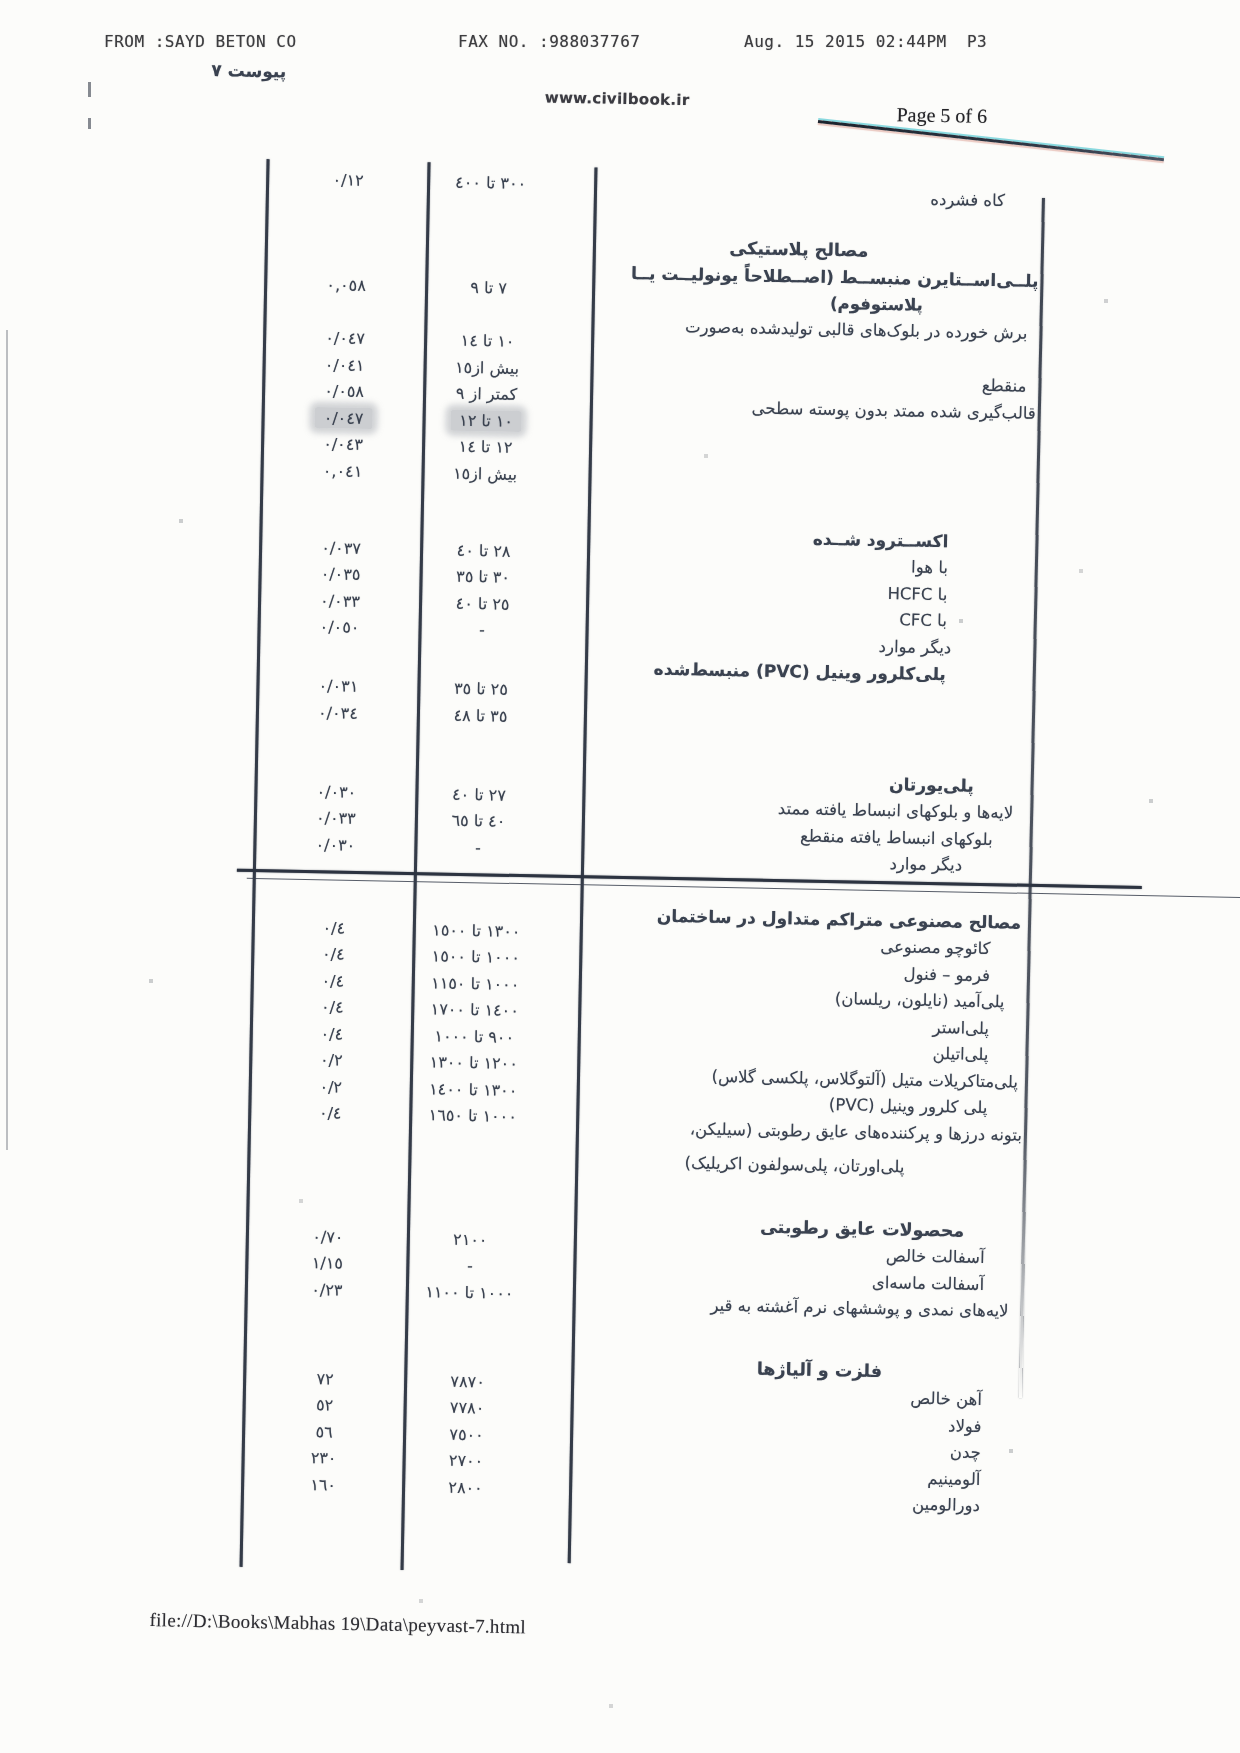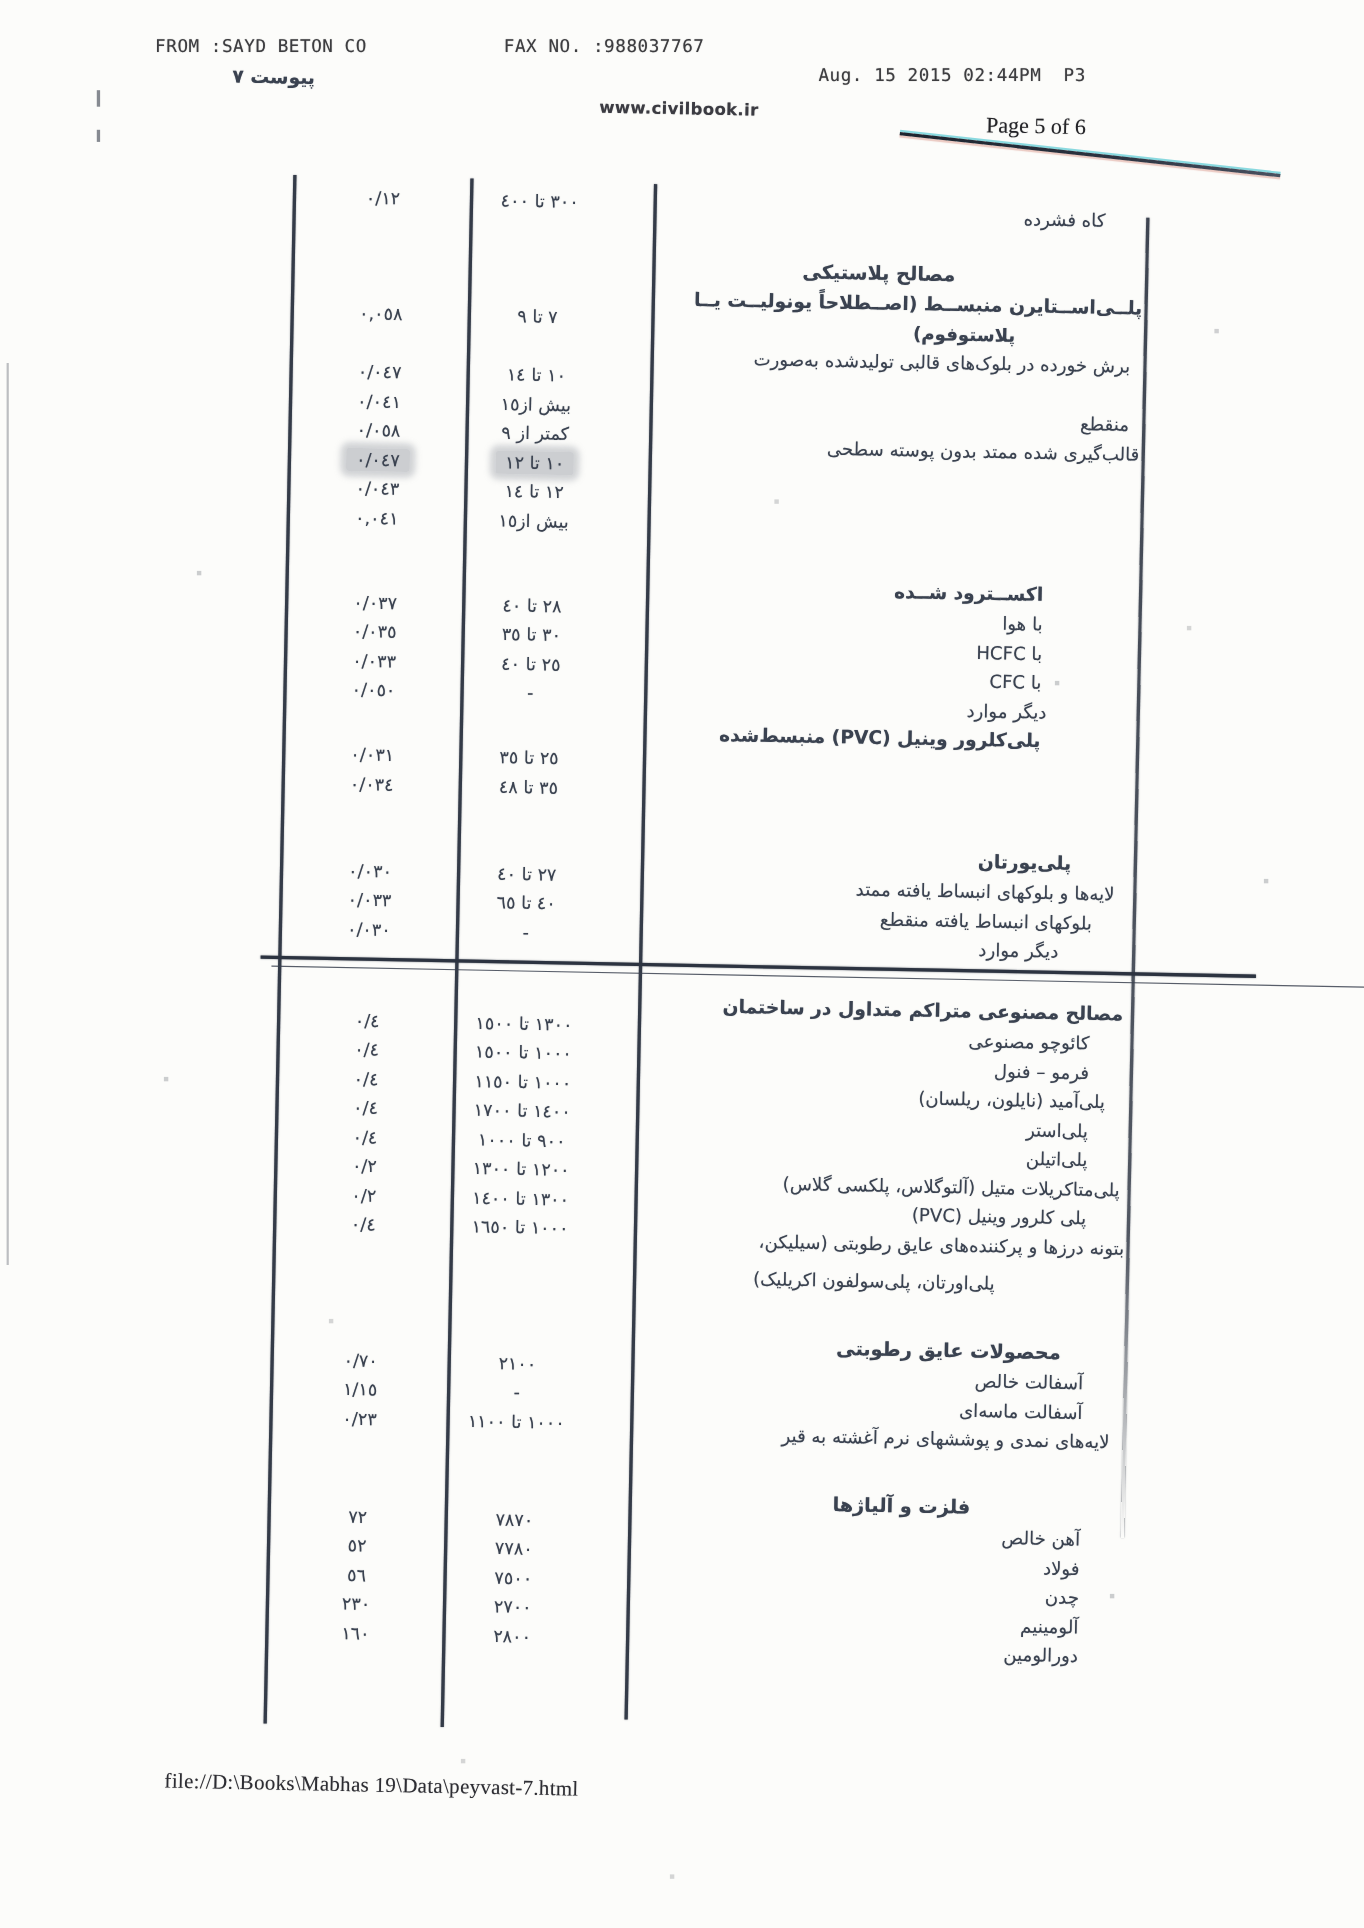--- a/index.html
+++ b/index.html
@@ -9,23 +9,23 @@
     background:#fcfcfa;
     font-family:"DejaVu Sans",sans-serif;
   }
   .ink{color:#3a4250;text-shadow:0 0 1px rgba(58,66,80,.45);}
   
   .fax{
     position:absolute;top:32px;font:16px "DejaVu Sans Mono",monospace;
     color:#3d3d40;letter-spacing:.5px;white-space:pre;
     text-shadow:0 0 1px rgba(0,0,0,.4);
   }
-  #fax-from{left:104px;margin-left:37px;}
+  #fax-from{left:104px;}
   #fax-no{left:458px;}
-  #fax-dt{left:744px;margin-top:27px;}
+  #fax-dt{left:744px;}
   
   #artifact{
     position:absolute;left:818px;top:120px;width:348px;height:3px;
     background:linear-gradient(to right,#1d242e 0%,#2c3340 55%,#4a5160 100%);
     transform:rotate(6.3deg);transform-origin:left center;
     box-shadow:0 -2px 0 rgba(0,175,190,.45),0 2px 1px rgba(190,70,45,.28);
   }
   
   #scan{position:absolute;inset:0;transform:rotate(1.1deg);transform-origin:620px 870px;}
   #appendix{position:absolute;left:196px;top:68px;font-size:17px;font-weight:bold;direction:rtl;}

